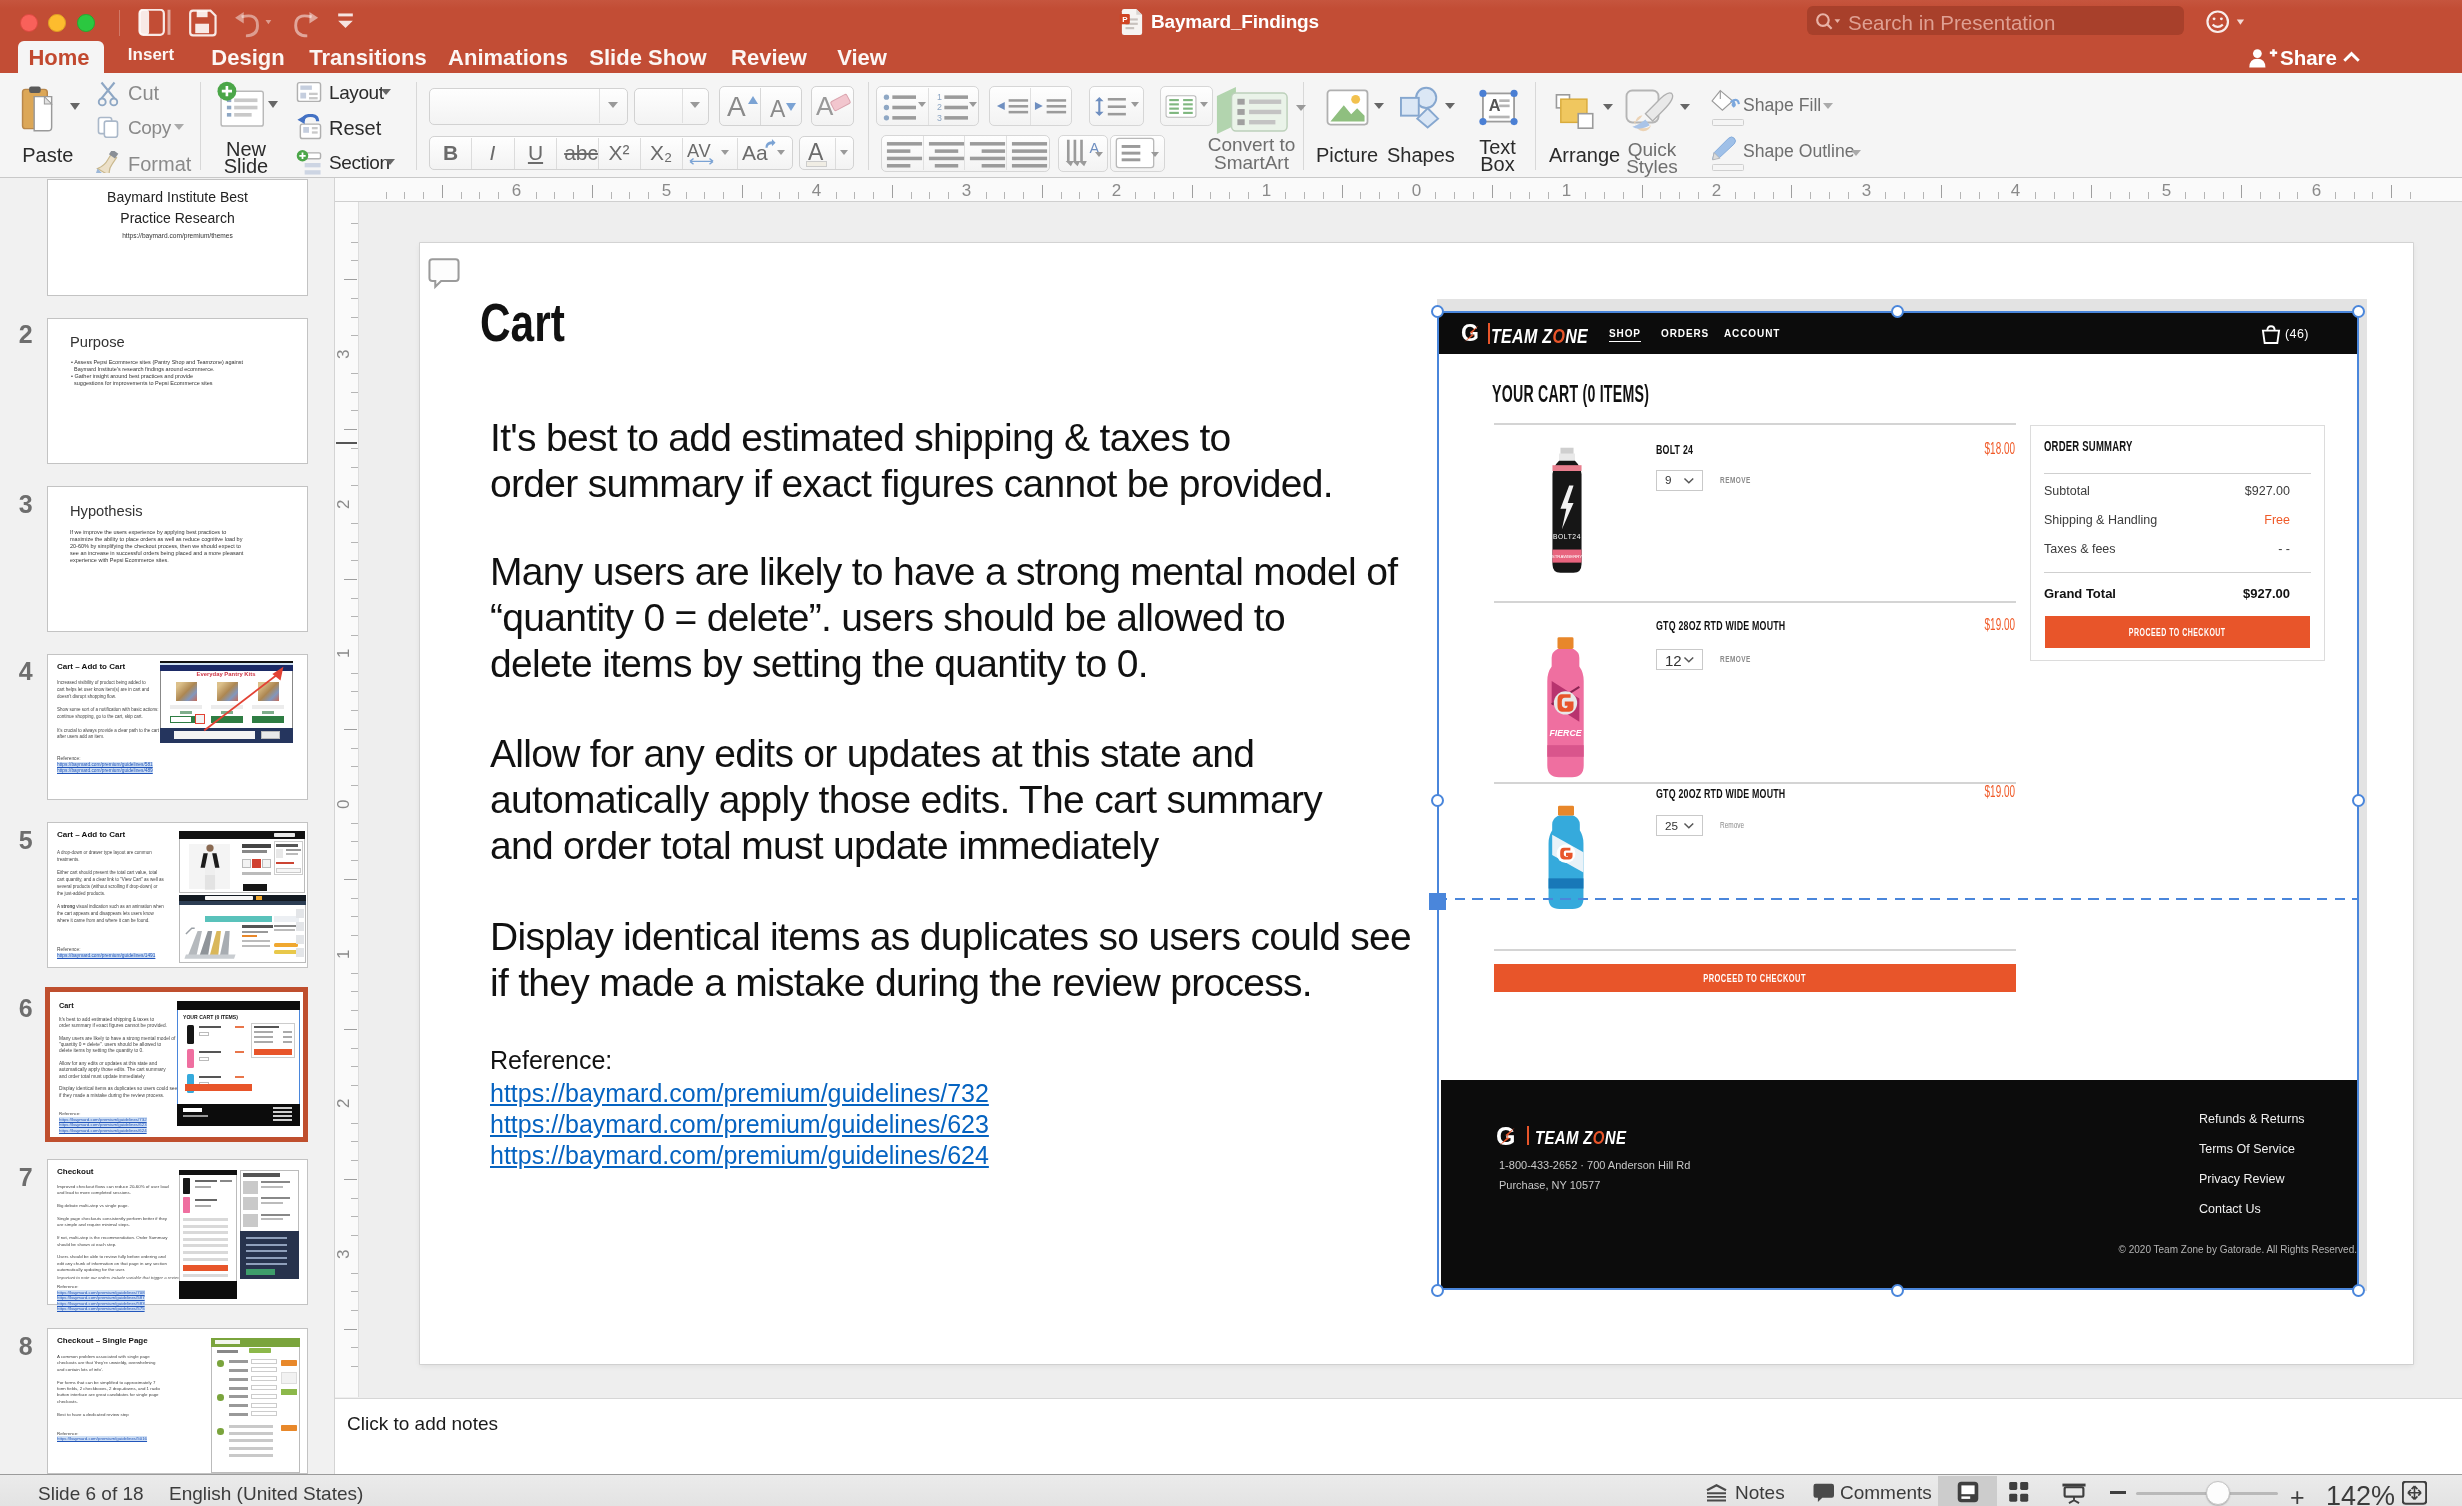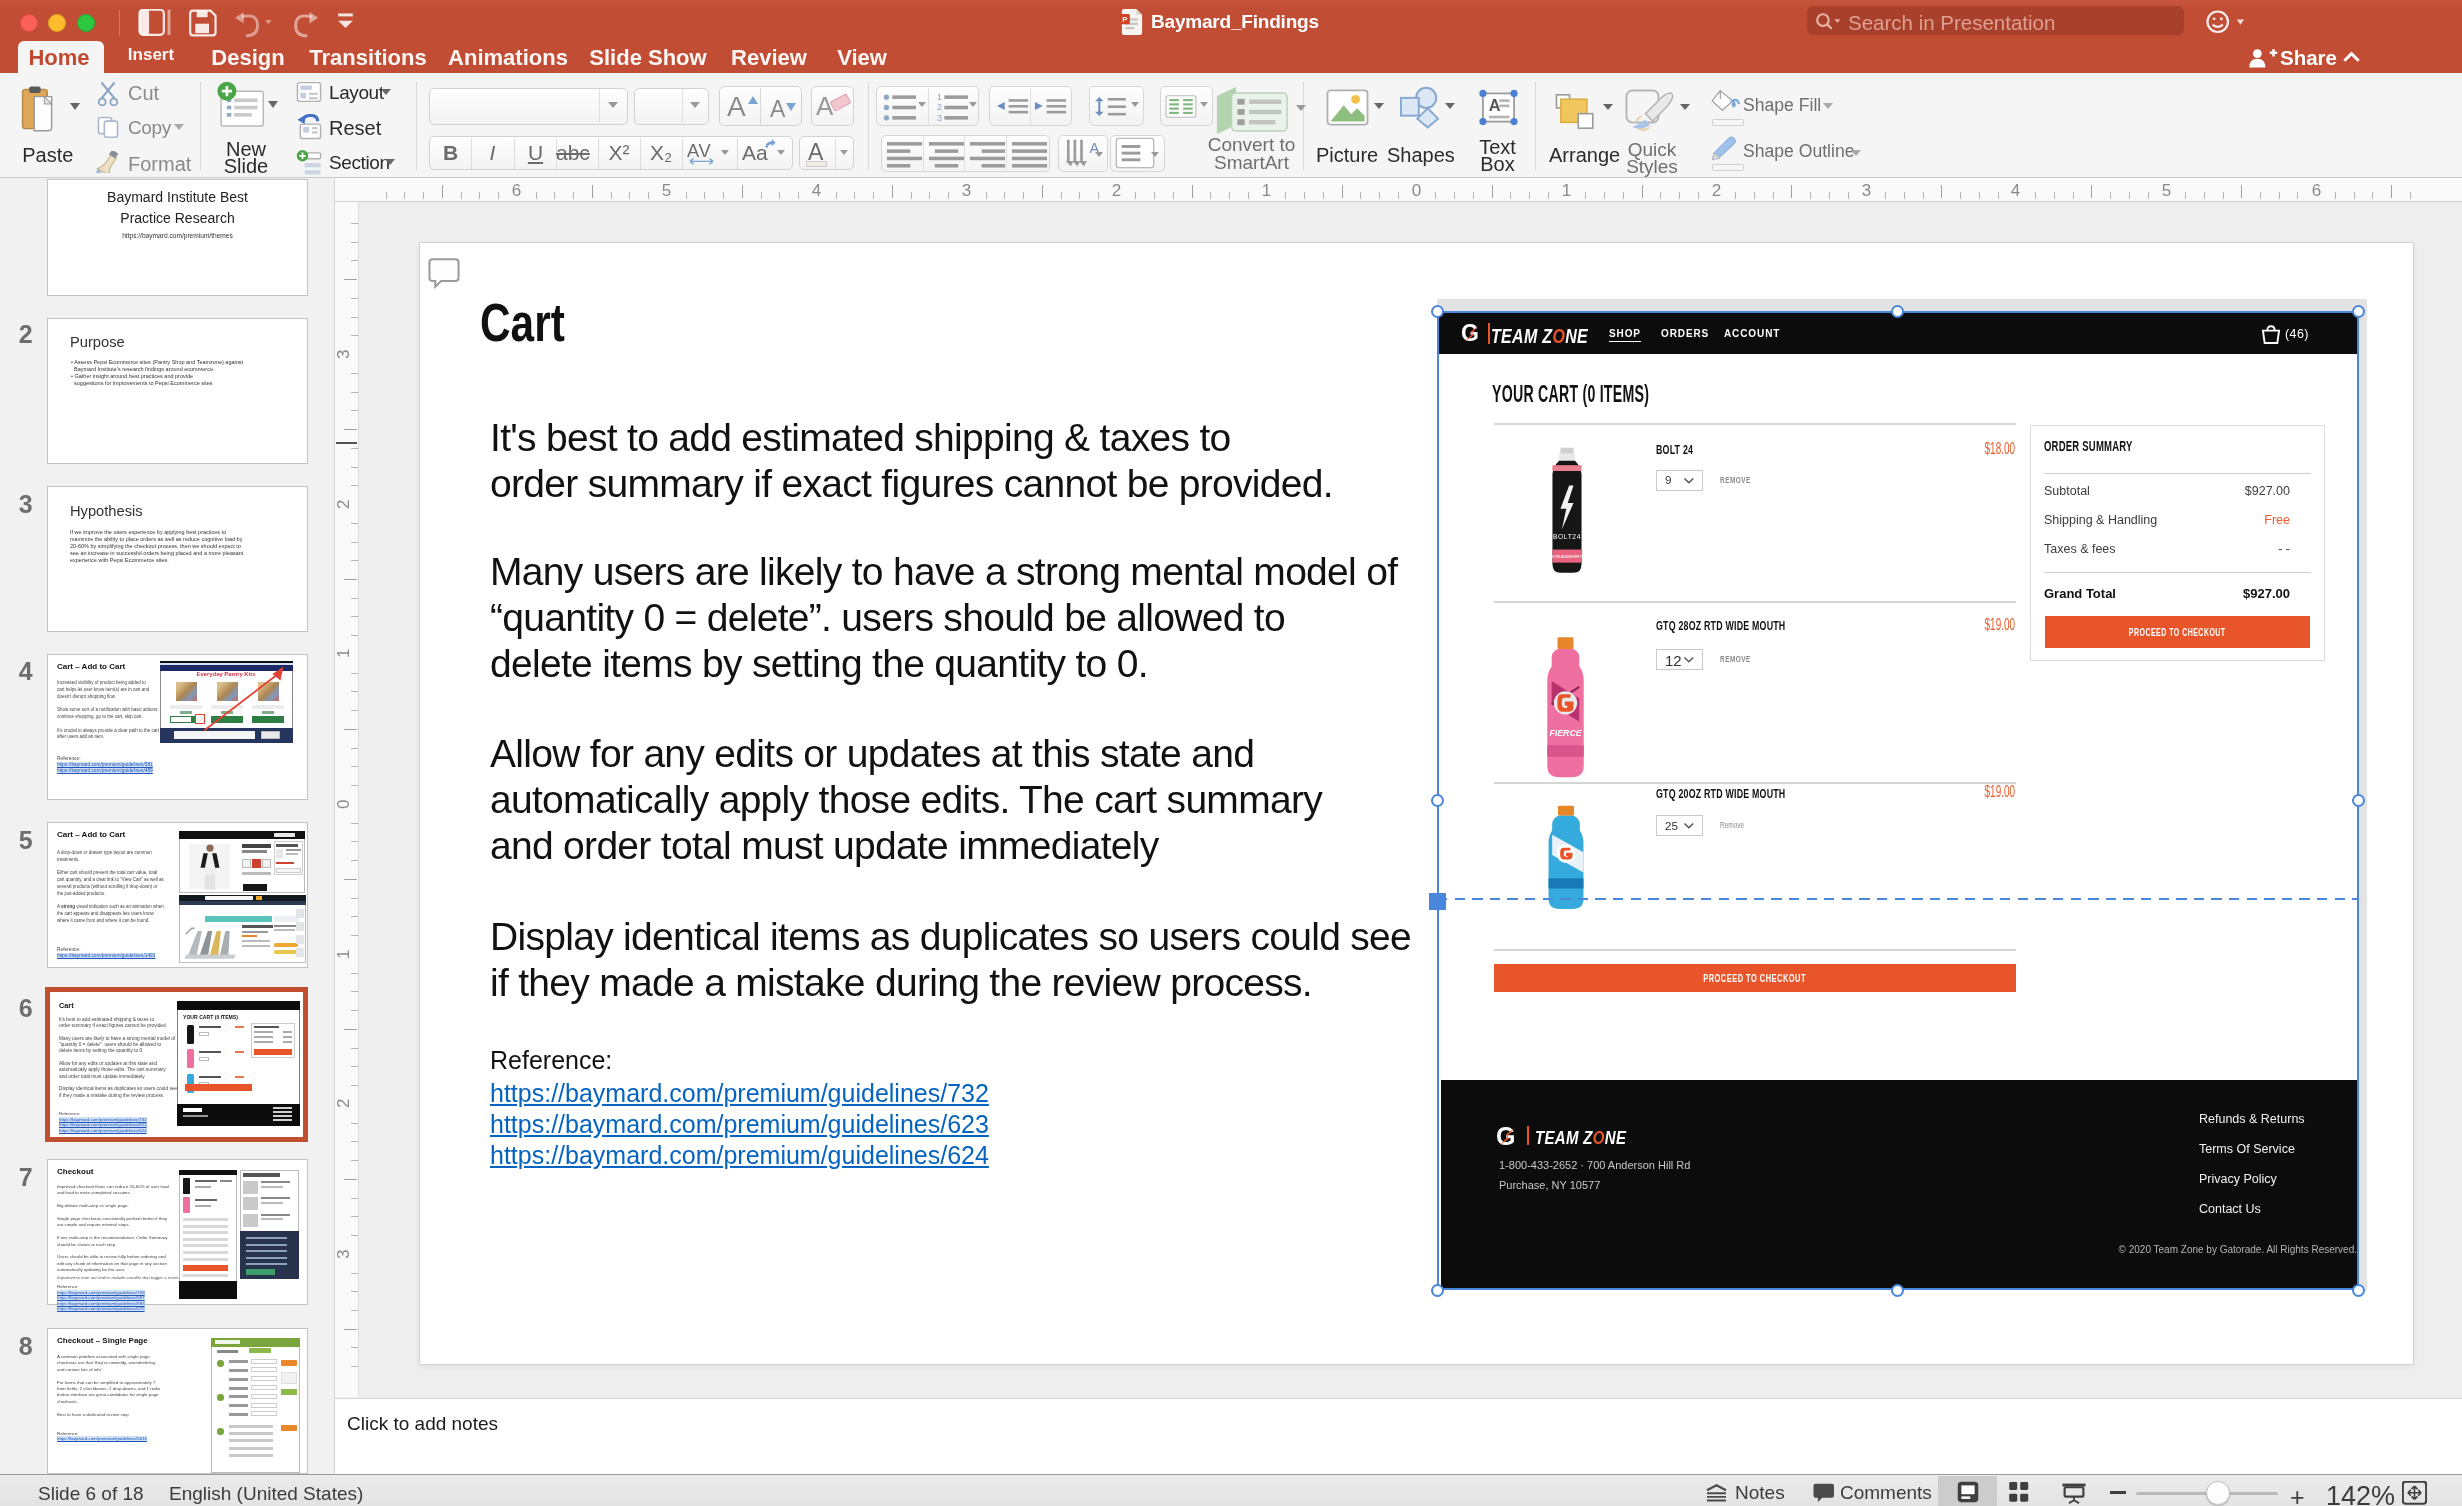--- a/index.html
+++ b/index.html
@@ -171,21 +171,21 @@
     <div class="a" style="left:471px;top:138px;width:0.7px;height:31px;background:#dcdcdc"></div>
     <div class="a" style="left:514px;top:138px;width:0.7px;height:31px;background:#dcdcdc"></div>
     <div class="a" style="left:556px;top:138px;width:0.7px;height:31px;background:#dcdcdc"></div>
     <div class="a" style="left:598px;top:138px;width:0.7px;height:31px;background:#dcdcdc"></div>
     <div class="a" style="left:640px;top:138px;width:0.7px;height:31px;background:#dcdcdc"></div>
     <div class="a" style="left:682px;top:138px;width:0.7px;height:31px;background:#dcdcdc"></div>
     <div class="a" style="left:737px;top:138px;width:0.7px;height:31px;background:#dcdcdc"></div>
     <div class="a" style="left:429px;top:141px;width:43px;text-align:center;font-size:21px;color:#6b6b6b"><b>B</b></div>
     <div class="a" style="left:471px;top:141px;width:43px;text-align:center;font-size:21px;color:#6b6b6b"><i>I</i></div>
     <div class="a" style="left:514px;top:141px;width:43px;text-align:center;font-size:21px;color:#6b6b6b"><u>U</u></div>
-    <div class="a" style="left:556px;top:141px;width:42px;text-align:left;font-size:21px;color:#6b6b6b"><span style="text-decoration:line-through">abc</span></div>
+    <div class="a" style="left:556px;top:141px;width:42px;text-align:right;font-size:21px;color:#6b6b6b"><span style="text-decoration:line-through">abc</span></div>
     <div class="a" style="left:598px;top:141px;width:42px;text-align:center;font-size:21px;color:#6b6b6b">X²</div>
     <div class="a" style="left:640px;top:141px;width:42px;text-align:center;font-size:21px;color:#6b6b6b">X₂</div>
     <div class="a" style="left:687px;top:140px;font-size:18.3px;color:#6b6b6b;letter-spacing:0.7px">AV</div>
     <svg class="a" style="left:687px;top:157px" width="29" height="8.8" viewBox="0 0 40 12">
       <path d="M4 6 h32 M4 6 l5-4 M4 6 l5 4 M36 6 l-5-4 M36 6 l-5 4" stroke="#7ba3d4" stroke-width="2" fill="none"></path>
     </svg>
     <div class="a" style="left:721px;top:150px;width:0;height:0;border-left:4.4px solid transparent;border-right:4.4px solid transparent;border-top:5.9px solid #999"></div>
     <div class="a" style="left:742px;top:141px;font-size:21px;color:#6b6b6b">Aa</div>
     <svg class="a" style="left:764px;top:139px" width="13" height="10.3" viewBox="0 0 18 14">
       <path d="M2 12 q0-9 9-9 l0-3 5 5 -5 5 0-3 q-6 0-6 5z" fill="#7ba3d4"></path>
@@ -911,21 +911,21 @@
     <div class="a" style="left:1496px;top:1125px;font-size:25px;font-weight:700;color:#fff;line-height:22px">G</div>
     <svg class="a" style="left:1498px;top:1127px" width="19" height="19" viewBox="0 0 12 12">
 <path d="M10.5 0.5 L4.5 5.2 L6.8 5.6 L1 11.5 L7.6 6.9 L5.4 6.4z" fill="#e8552a"></path>
     </svg>
     <div class="a" style="left:1527px;top:1126px;width:2.2px;height:19px;background:#e8552a"></div>
     <div class="a" style="left:1535px;top:1127px;font-size:18.3px;font-style:italic;font-weight:700;color:#fff;letter-spacing:0.4px;transform:scaleX(.82);transform-origin:0 50%">TEAM Z<span style="color:#e8552a">O</span>NE</div>
     <div class="a" style="left:1499px;top:1159px;font-size:11px;color:#c9c9c9">1-800-433-2652 · 700 Anderson Hill Rd</div>
     <div class="a" style="left:1499px;top:1179px;font-size:11px;color:#c9c9c9">Purchase, NY 10577</div>
     <div class="a" style="left:2199px;top:1112px;font-size:12.5px;color:#f2f2f2">Refunds &amp; Returns</div>
     <div class="a" style="left:2199px;top:1142px;font-size:12.5px;color:#f2f2f2">Terms Of Service</div>
-    <div class="a" style="left:2199px;top:1172px;font-size:12.5px;color:#f2f2f2">Privacy Policy</div>
+    <div class="a" style="left:2199px;top:1172px;font-size:12.5px;color:#f2f2f2">Privacy Review</div>
     <div class="a" style="left:2199px;top:1202px;font-size:12.5px;color:#f2f2f2">Contact Us</div>
     <div class="a" style="left:1441px;top:1244px;width:916px;text-align:right;font-size:10px;color:#b5b5b5">© 2020 Team Zone by Gatorade. All Rights Reserved.</div>
     <div class="a" style="left:1437px;top:311px;width:922px;height:979px;border:2.2px solid #4a86db"></div>
     <div class="a" style="left:1431px;top:305px;width:13px;height:13px;border-radius:50%;background:#fff;border:2.2px solid #4a86db"></div>
     <div class="a" style="left:1431px;top:1284px;width:13px;height:13px;border-radius:50%;background:#fff;border:2.2px solid #4a86db"></div>
     <div class="a" style="left:1891px;top:305px;width:13px;height:13px;border-radius:50%;background:#fff;border:2.2px solid #4a86db"></div>
     <div class="a" style="left:1891px;top:1284px;width:13px;height:13px;border-radius:50%;background:#fff;border:2.2px solid #4a86db"></div>
     <div class="a" style="left:2352px;top:305px;width:13px;height:13px;border-radius:50%;background:#fff;border:2.2px solid #4a86db"></div>
     <div class="a" style="left:2352px;top:1284px;width:13px;height:13px;border-radius:50%;background:#fff;border:2.2px solid #4a86db"></div>
     <div class="a" style="left:1431px;top:794px;width:13px;height:13px;border-radius:50%;background:#fff;border:2.2px solid #4a86db"></div>

